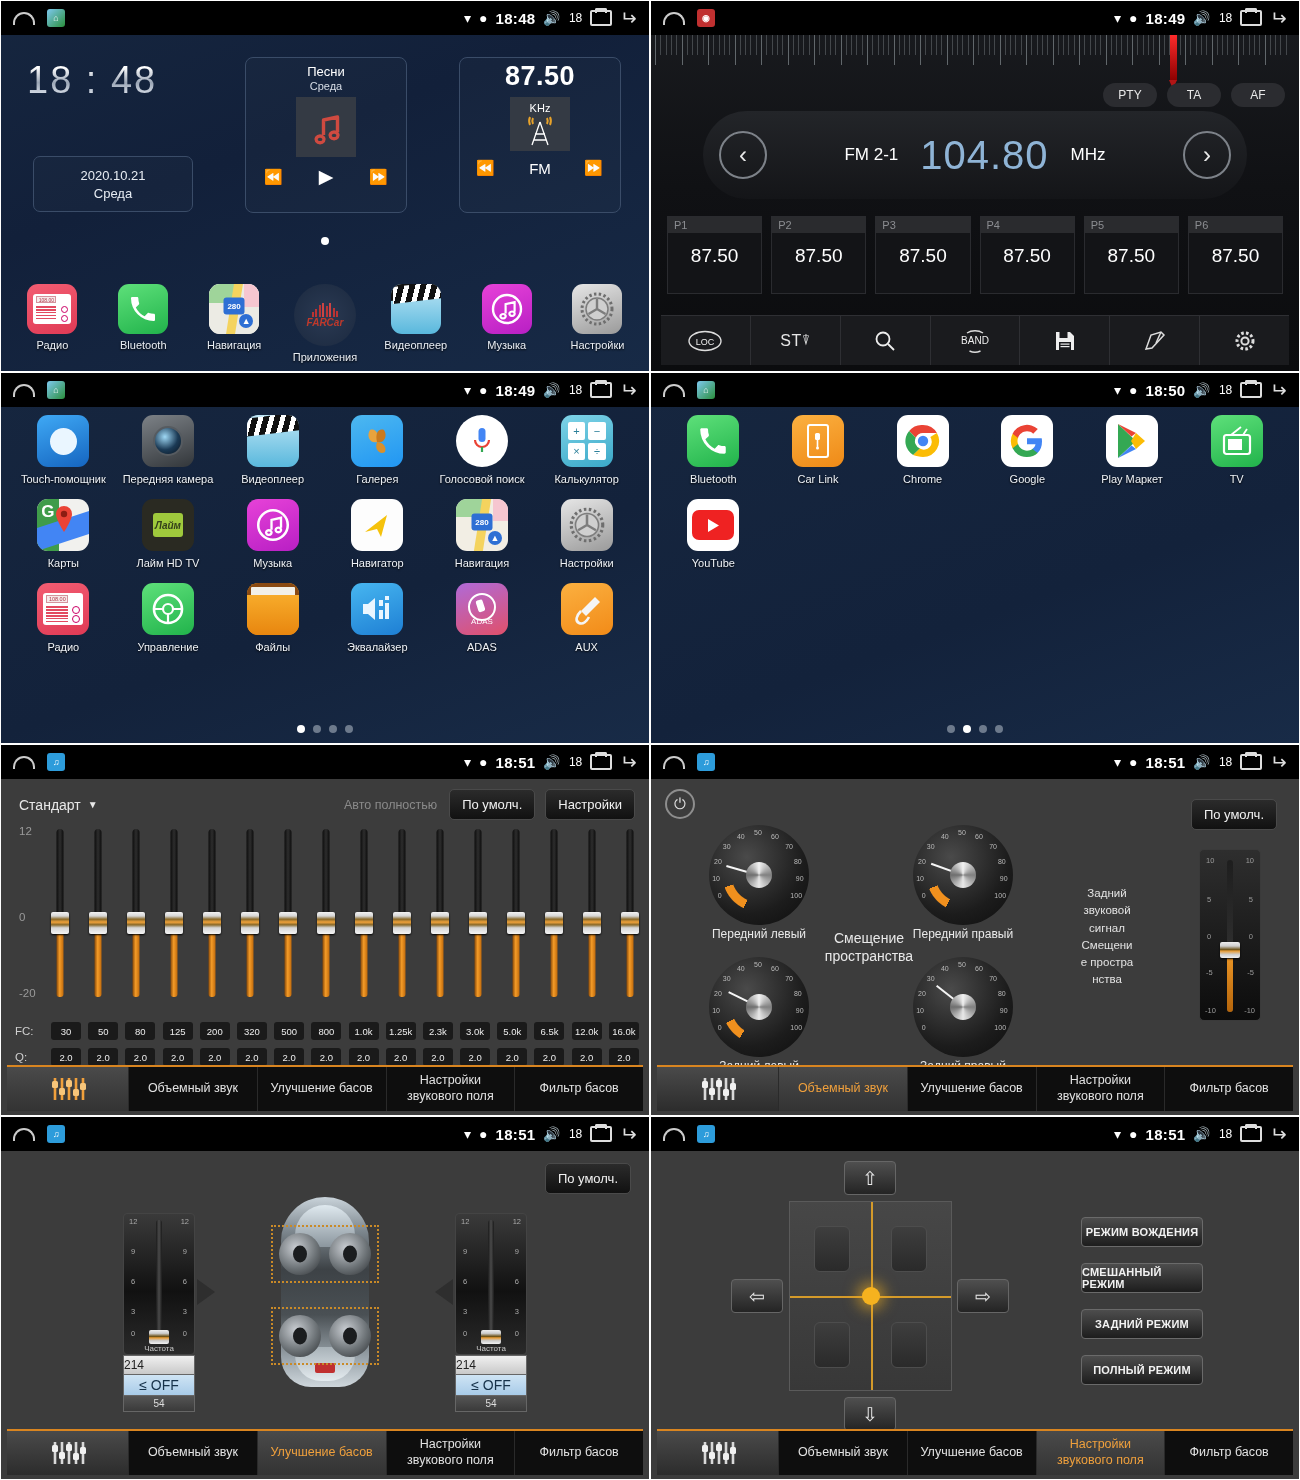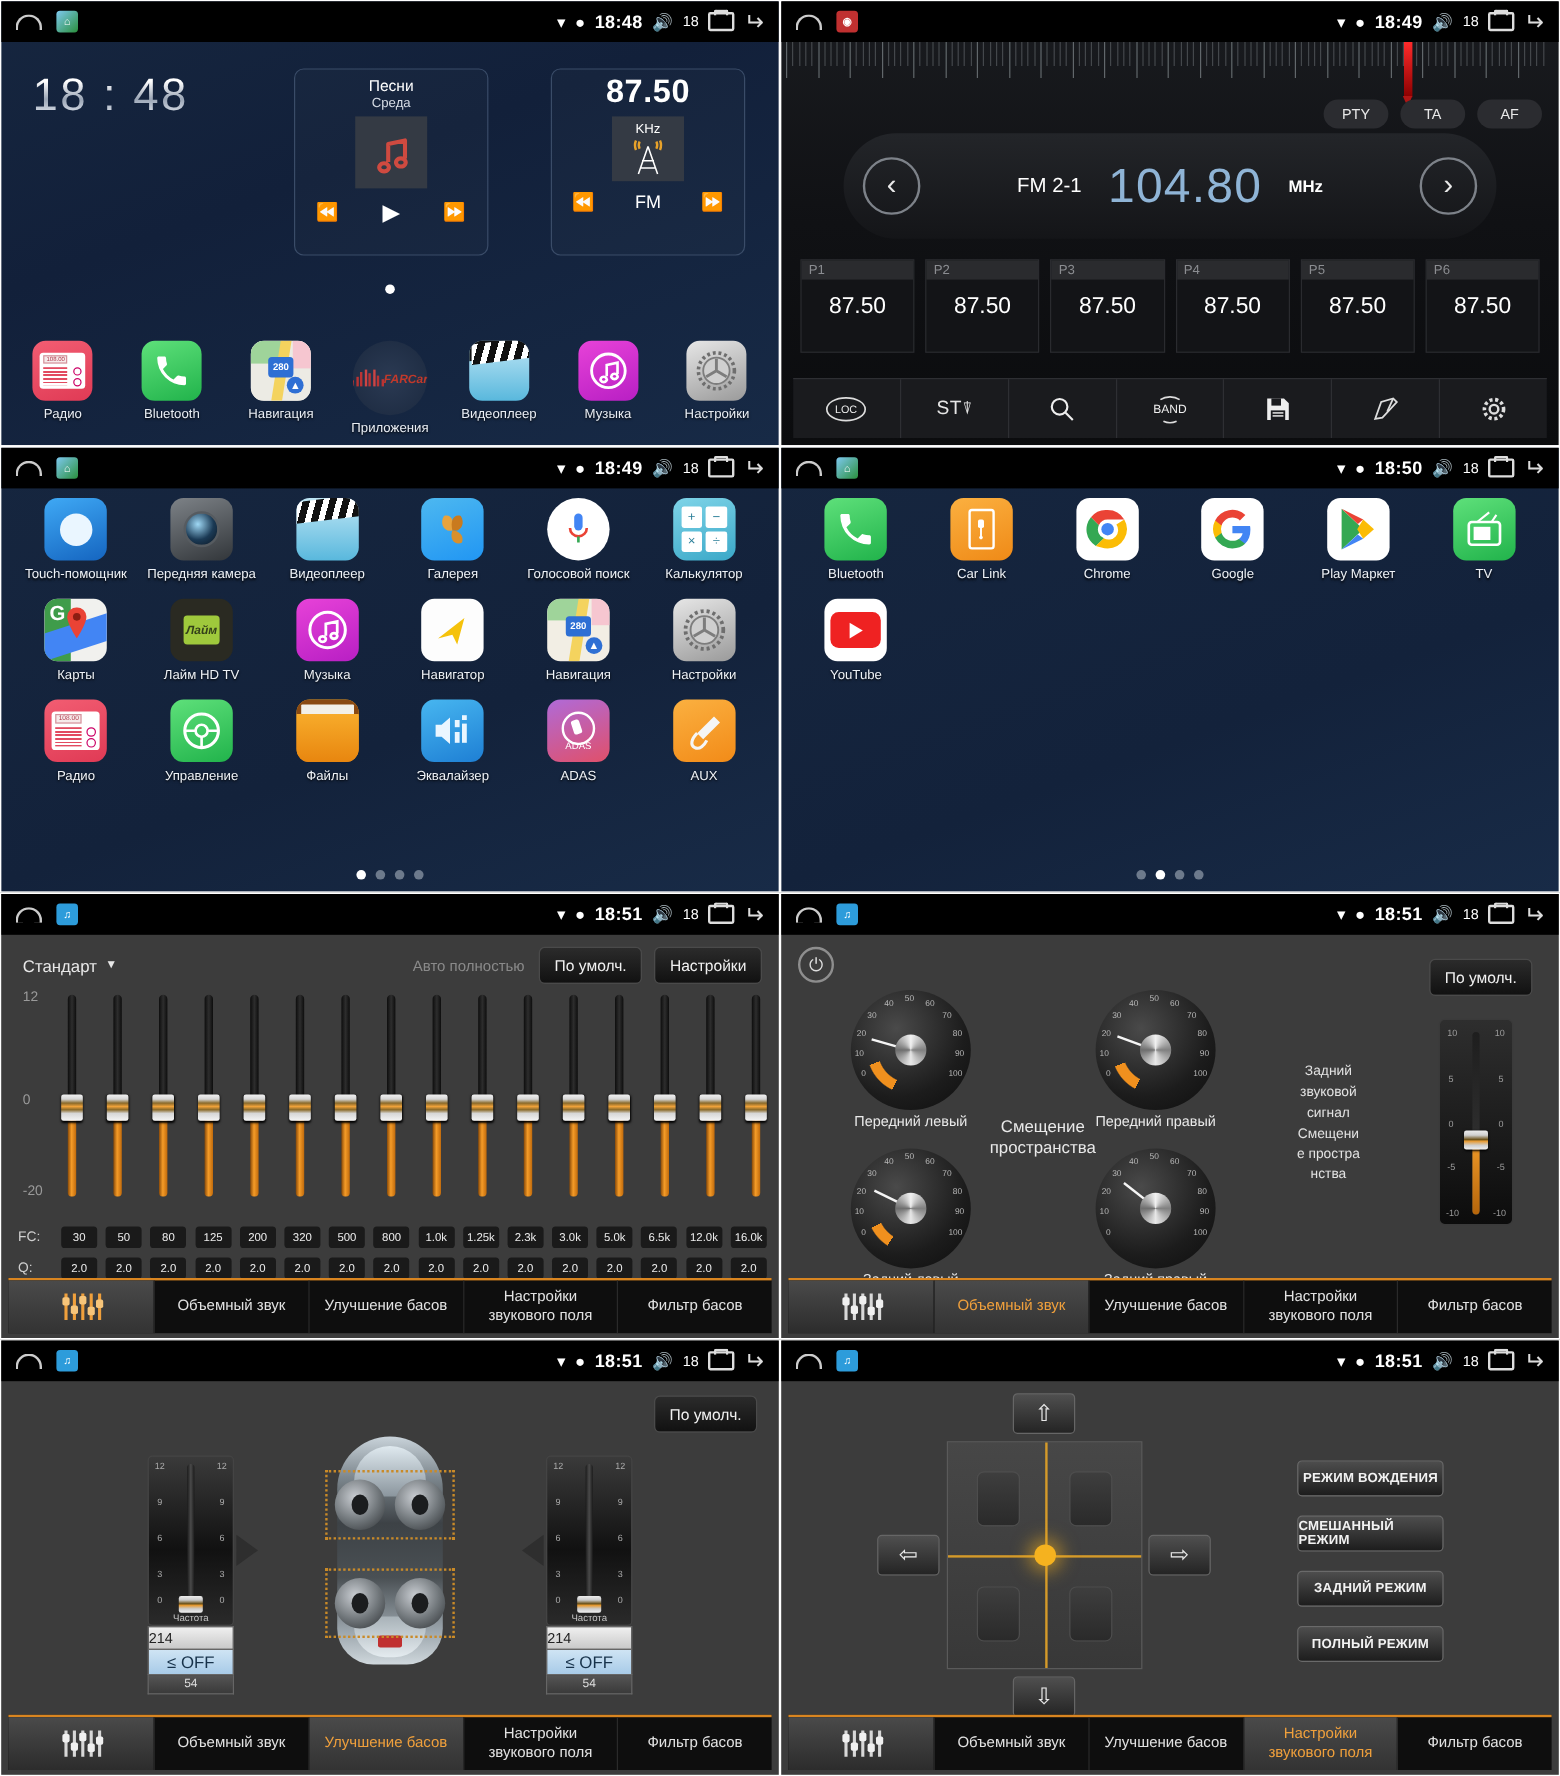--- a/index.html
+++ b/index.html
@@ -55,21 +55,21 @@
   .dialscale .tick { position:absolute; top:0; width:1px; background:#6f7579; }
   .needle { position:absolute; top:34px; width:7px; height:46px; background:linear-gradient(180deg,#ff2b2b,#8b0000); }
   .needle:after { content:''; position:absolute; bottom:-8px; left:-1px; border-left:4.5px solid transparent; border-right:4.5px solid transparent; border-top:9px solid #b11515; }
   .rdsrow { position:absolute; right:14px; top:82px; display:flex; gap:10px; }
   .rdsbtn { width:54px; height:24px; border-radius:12px; background:#2b2c30; color:#e8e8e8; font-size:12px; display:flex; align-items:center; justify-content:center; }
   .tuner { position:absolute; left:52px; right:52px; top:110px; height:88px; border-radius:44px; background:linear-gradient(180deg,#232529,#141518); display:flex; align-items:center; }
   .arrowbtn { width:48px; height:48px; border-radius:50%; border:2px solid #7d8289; color:#e9e9e9; font-size:24px; display:flex; align-items:center; justify-content:center; }
   .dxrow { position:absolute; left:118px; top:114px; display:flex; gap:36px; color:#8d9095; font-size:12px; }
   .bandlbl { color:#fff; font-size:17px; }
   .freqmain { color:#8fb4d6; font-size:40px; font-weight:300; letter-spacing:1px; }
-  .mhz { color:#fff; font-size:14px;font-weight:bold; }
+  .mhz { color:#fff; font-size:17px; }
   .presets { position:absolute; left:16px; right:16px; top:215px; display:flex; gap:9px; }
   .preset { flex:1; height:78px; background:#131417; border:1px solid #2a2b2f; }
   .preset .pn { background:#2a2b2e; color:#8b8d91; font-size:11px; padding:2px 6px; }
   .preset .pv { color:#fff; font-size:19px; text-align:center; margin-top:12px; }
   .rtoolbar { position:absolute; left:10px; right:10px; bottom:6px; height:50px; background:#1a1b1e; display:flex; border-top:1px solid #2e2f33; }
   .rtool { flex:1; display:flex; align-items:center; justify-content:center; border-right:1px solid #2e2f33; color:#e6e6e6; font-size:15px; }
   .rtool:last-child { border-right:none; }
 
   
   .drawer { background:linear-gradient(160deg,#16263f,#13223b 60%,#182b47); }
@@ -163,20 +163,24 @@
         <span class="sb-time">18:48</span>
         <span>🔊</span>
         <span class="sb-vol">18</span>
         <span class="sq"></span>
         <span class="backico">↵</span>
       </div>
     </div>
 
     <div class="clock">18 : 48</div>
 
+    <div class="datebox">
+      <span>2020.10.21</span>
+      <span>Среда</span>
+    </div>
 
     <div class="widget w-music">
       <div class="wtitle">Песни</div>
       <div class="wsub">Среда</div>
       <div class="walbum">
         <svg width="40" height="40" viewBox="0 0 40 40">
             <path d="M14 29a4 3.4 0 1 0 .1 0zM28 25a4 3.4 0 1 0 .1 0zM17.5 28V13l14-3v15" stroke="#cf4a40" stroke-width="3.4" fill="none" stroke-linejoin="round"></path>
           </svg>
       </div>
       <div class="wctrl">
@@ -232,21 +236,21 @@
           <div style="position:absolute;left:0;top:0;width:55%;height:38%;background:#9fd49a;"></div>
           <div style="position:absolute;right:0;top:0;width:30%;height:45%;background:#f6c6d0;"></div>
           <div style="position:absolute;left:42%;top:0;bottom:0;width:9px;background:#f4d35e;transform:skewX(-9deg);"></div>
           <div style="position:absolute;left:50%;top:44%;transform:translate(-50%,-50%);width:21px;height:17px;background:#2e6fd4;border-radius:3px;color:#fff;font-size:8px;display:flex;align-items:center;justify-content:center;font-weight:bold;">280</div>
           <div style="position:absolute;right:6px;bottom:6px;width:14px;height:14px;border-radius:50%;background:#2e6fd4;color:#fff;font-size:9px;display:flex;align-items:center;justify-content:center;">▲</div>
         </div>
         <span class="lbl">Навигация</span>
       </div>
       <div class="dockitem">
         <div class="icon-sq" style="width:62px;height:62px;border-radius:50%;background:radial-gradient(circle,#2b3a53,#1b293f);">
-          <div style="display:flex;flex-direction:row;align-items:flex-end;">
+          <div style="display:flex;flex-direction:column;align-items:center;">
             <div style="display:flex;gap:1.5px;align-items:flex-end;height:14px;">
               <i style="width:2px;height:5px;background:#b33;display:block;"></i>
                 <i style="width:2px;height:8px;background:#b33;display:block;"></i>
               <i style="width:2px;height:12px;background:#b33;display:block;"></i>
                 <i style="width:2px;height:14px;background:#c44;display:block;"></i>
               <i style="width:2px;height:11px;background:#b33;display:block;"></i>
                 <i style="width:2px;height:14px;background:#c44;display:block;"></i>
               <i style="width:2px;height:9px;background:#b33;display:block;"></i>
                 <i style="width:2px;height:6px;background:#b33;display:block;"></i>
             </div>

